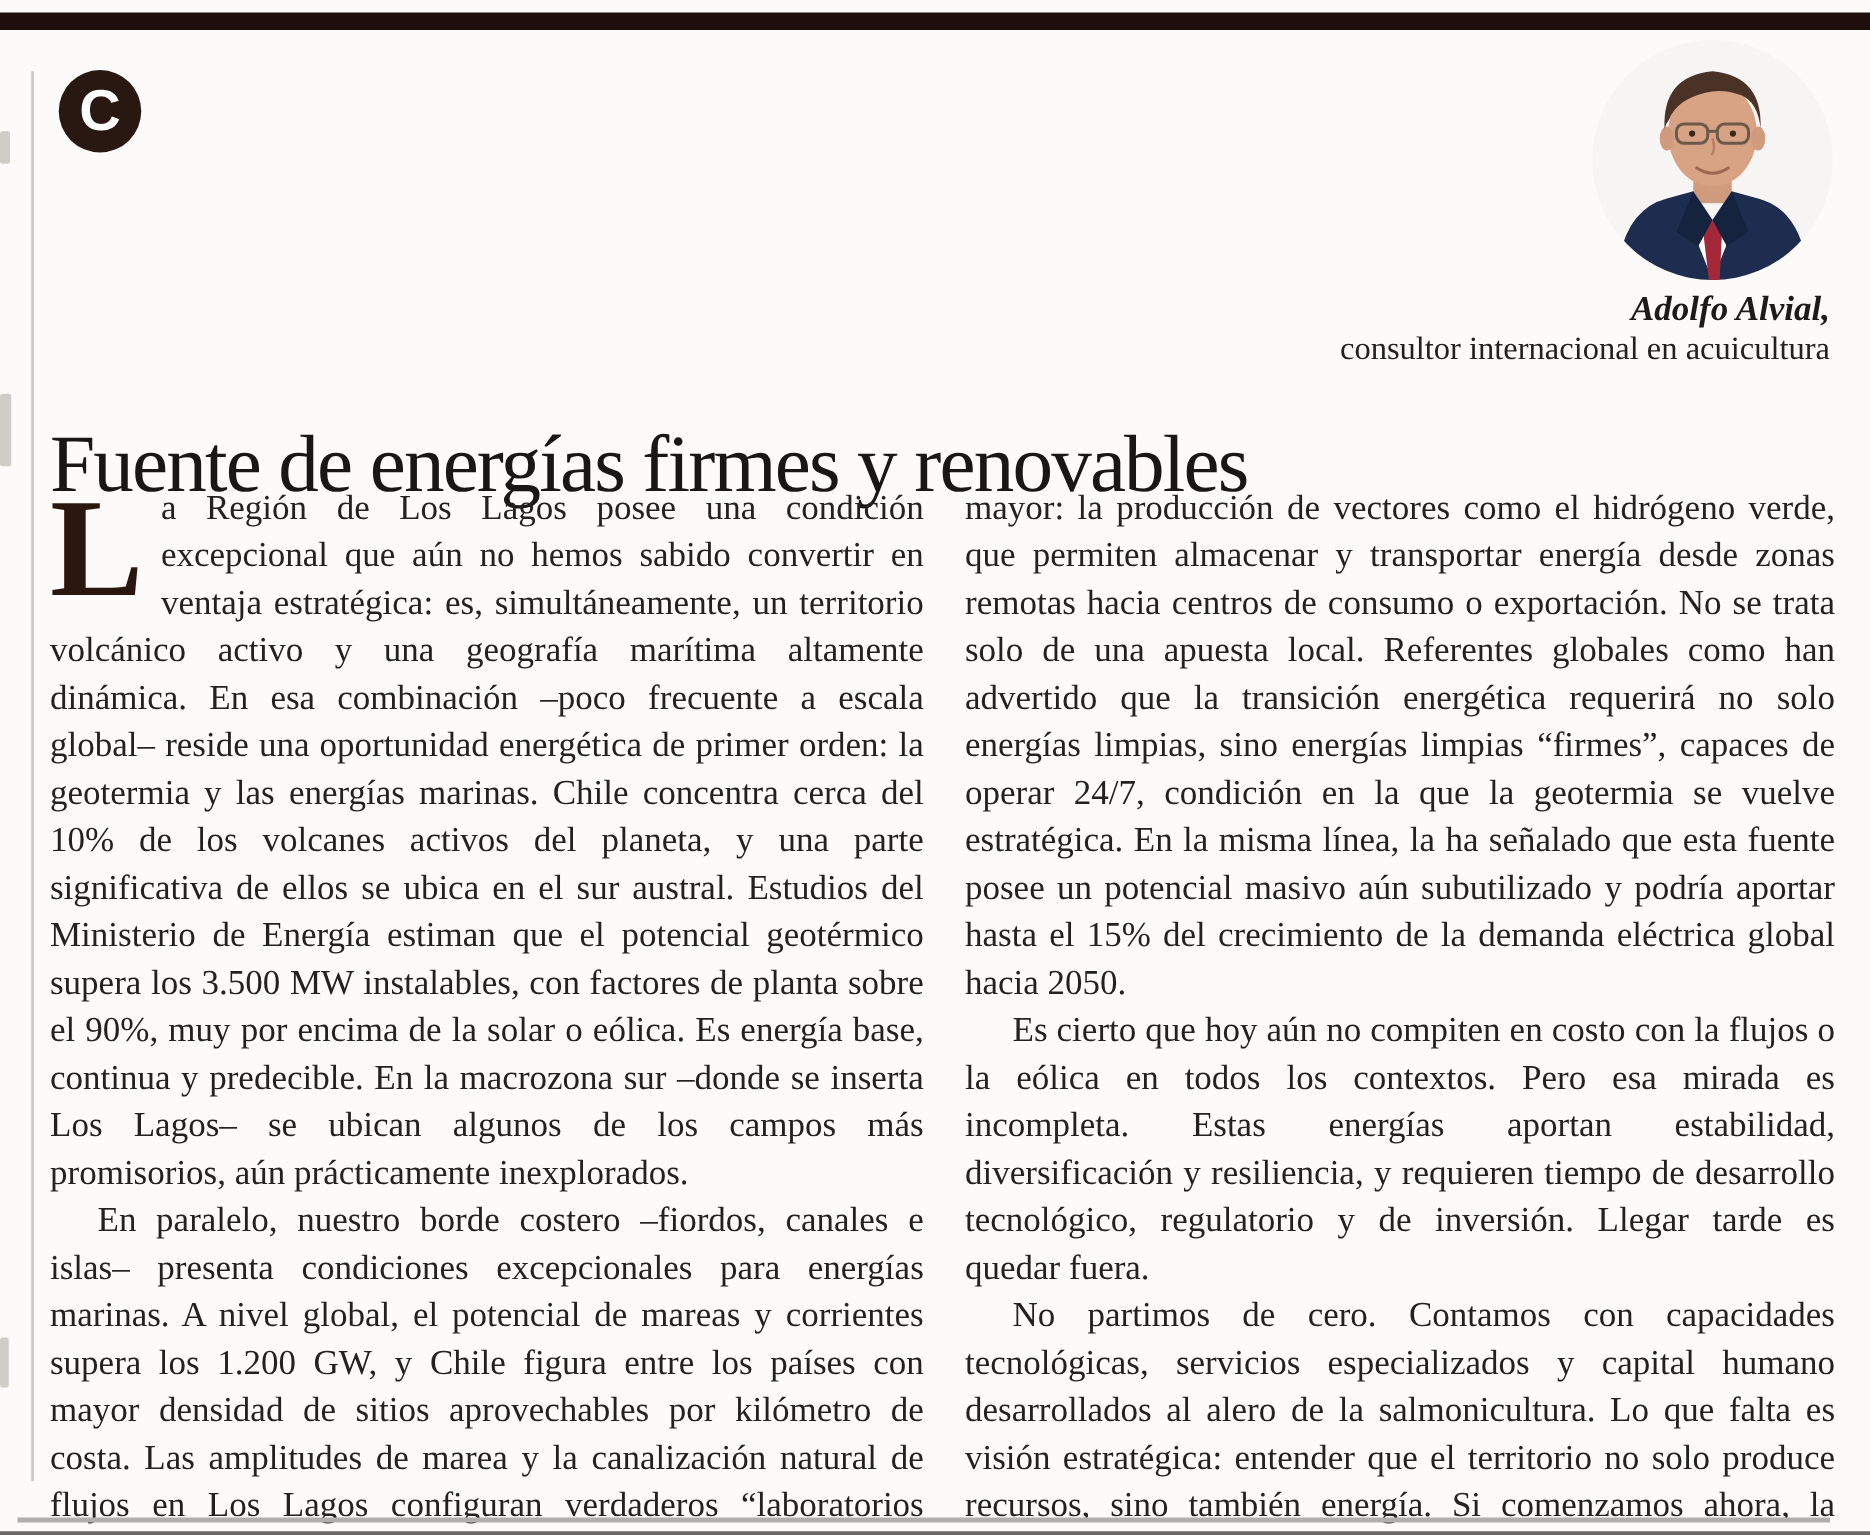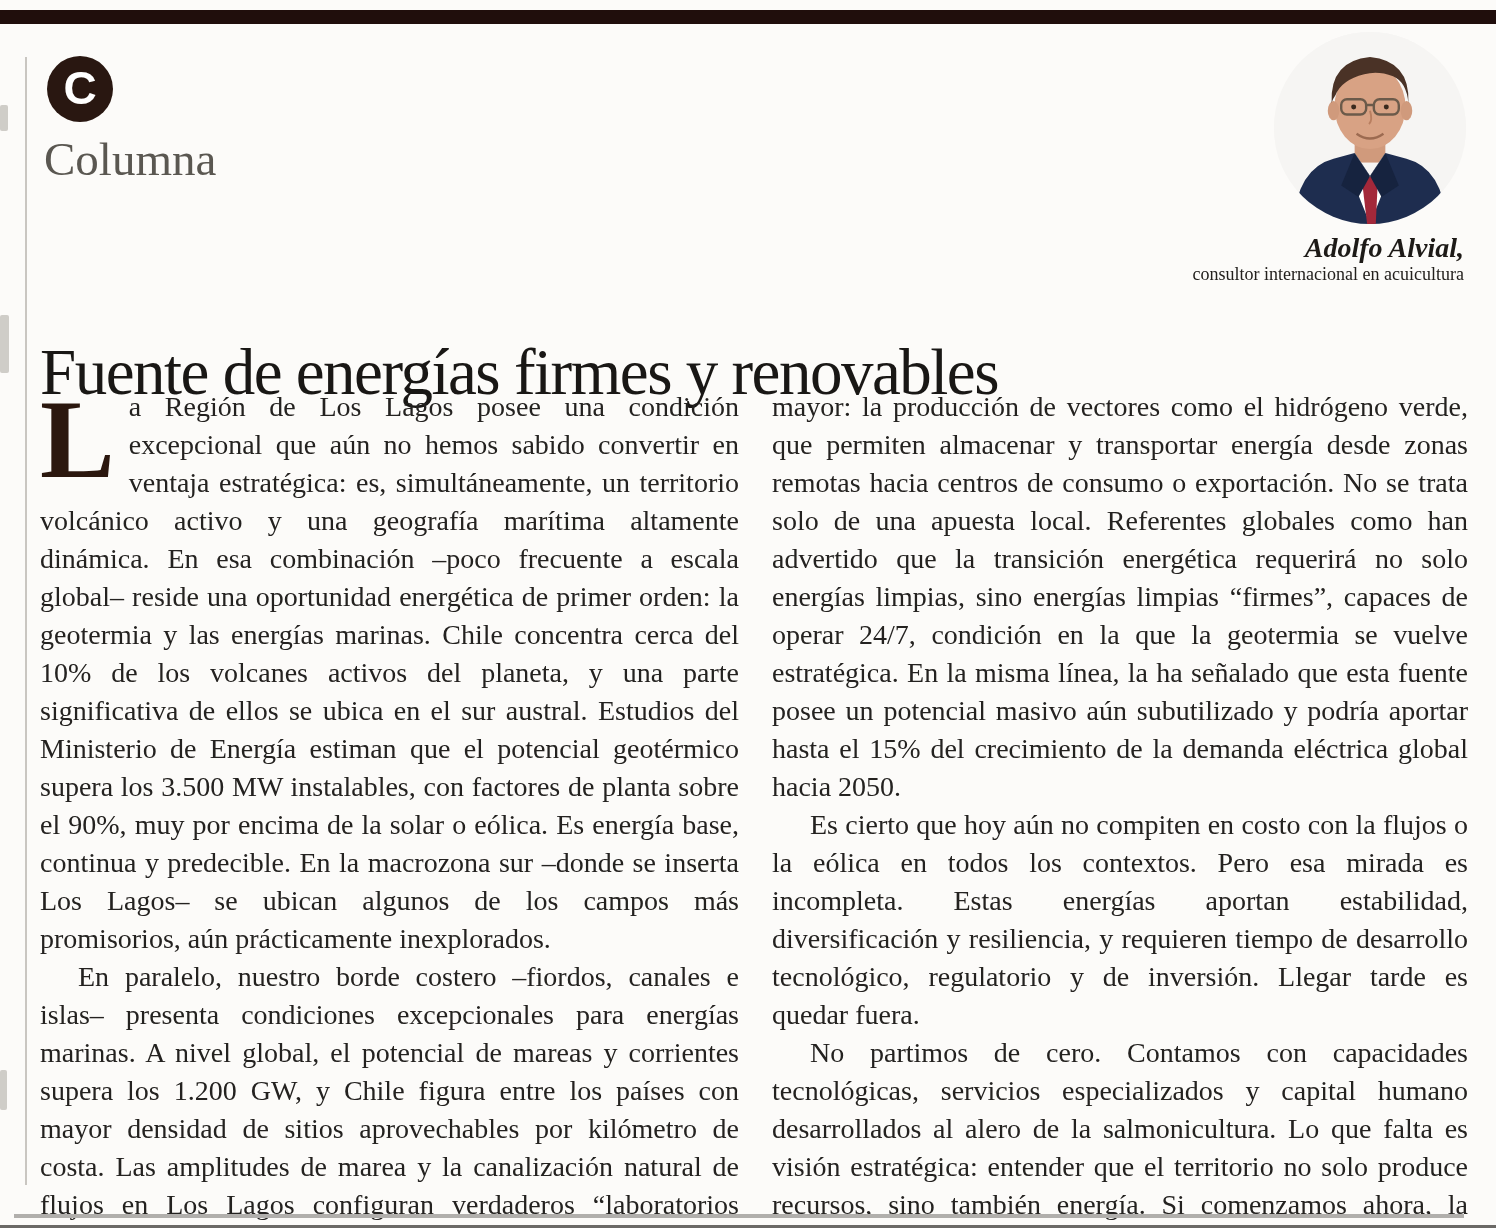--- a/index.html
+++ b/index.html
@@ -39,21 +39,21 @@
     border-radius:50%;overflow:hidden;background:#f6f5f3;
   }
   .photo svg{display:block;width:100%;height:100%;}
   .byline-name{
     position:absolute;right:32px;top:232px;
     font-size:28px;font-weight:bold;font-style:italic;color:#1d1a17;
     text-align:right;white-space:nowrap;margin-left:47px;
   }
   .byline-title{
     position:absolute;right:32px;top:264px;
-    font-size:18px;color:#23201d;text-align:left;white-space:nowrap;
+    font-size:26px;color:#23201d;text-align:left;white-space:nowrap;
   }
   .headline{
     position:absolute;left:40px;top:294px;width:1220px;
     font-size:65px;line-height:1.05;color:#191715;
     letter-spacing:-1.5px;font-weight:normal;white-space:nowrap;
   }
   .col{
     position:absolute;top:388px;
     font-size:28px;line-height:38px;color:#242220;
     text-align:justify;
@@ -86,21 +86,20 @@
   <div class="left-rule"></div>
 
   <div class="edge-smudge smudge-1"></div>
   <div class="edge-smudge smudge-2"></div>
   <div class="edge-smudge smudge-3"></div>
 
   <div class="badge">
     <span>C</span>
   </div>
 
-  <div class="section-label">Columna</div>
 
   <div class="photo" role="img" aria-label="Retrato circular de hombre con anteojos, traje azul marino, camisa blanca y corbata roja">
     <svg viewBox="0 0 200 200" xmlns="http://www.w3.org/2000/svg">
       <rect x="0" y="0" width="200" height="200" fill="#f6f5f3"></rect>
 
       <rect x="84" y="100" width="32" height="36" fill="#d09a7c"></rect>
 
       <path d="M20 200 Q24 142 62 132 L84 126 L100 150 L116 126 L138 132 Q176 142 180 200 Z" fill="#1e2d4f"></path>
 
       <path d="M84 126 L100 150 L116 126 L112 170 L100 200 L88 170 Z" fill="#ffffff"></path>

